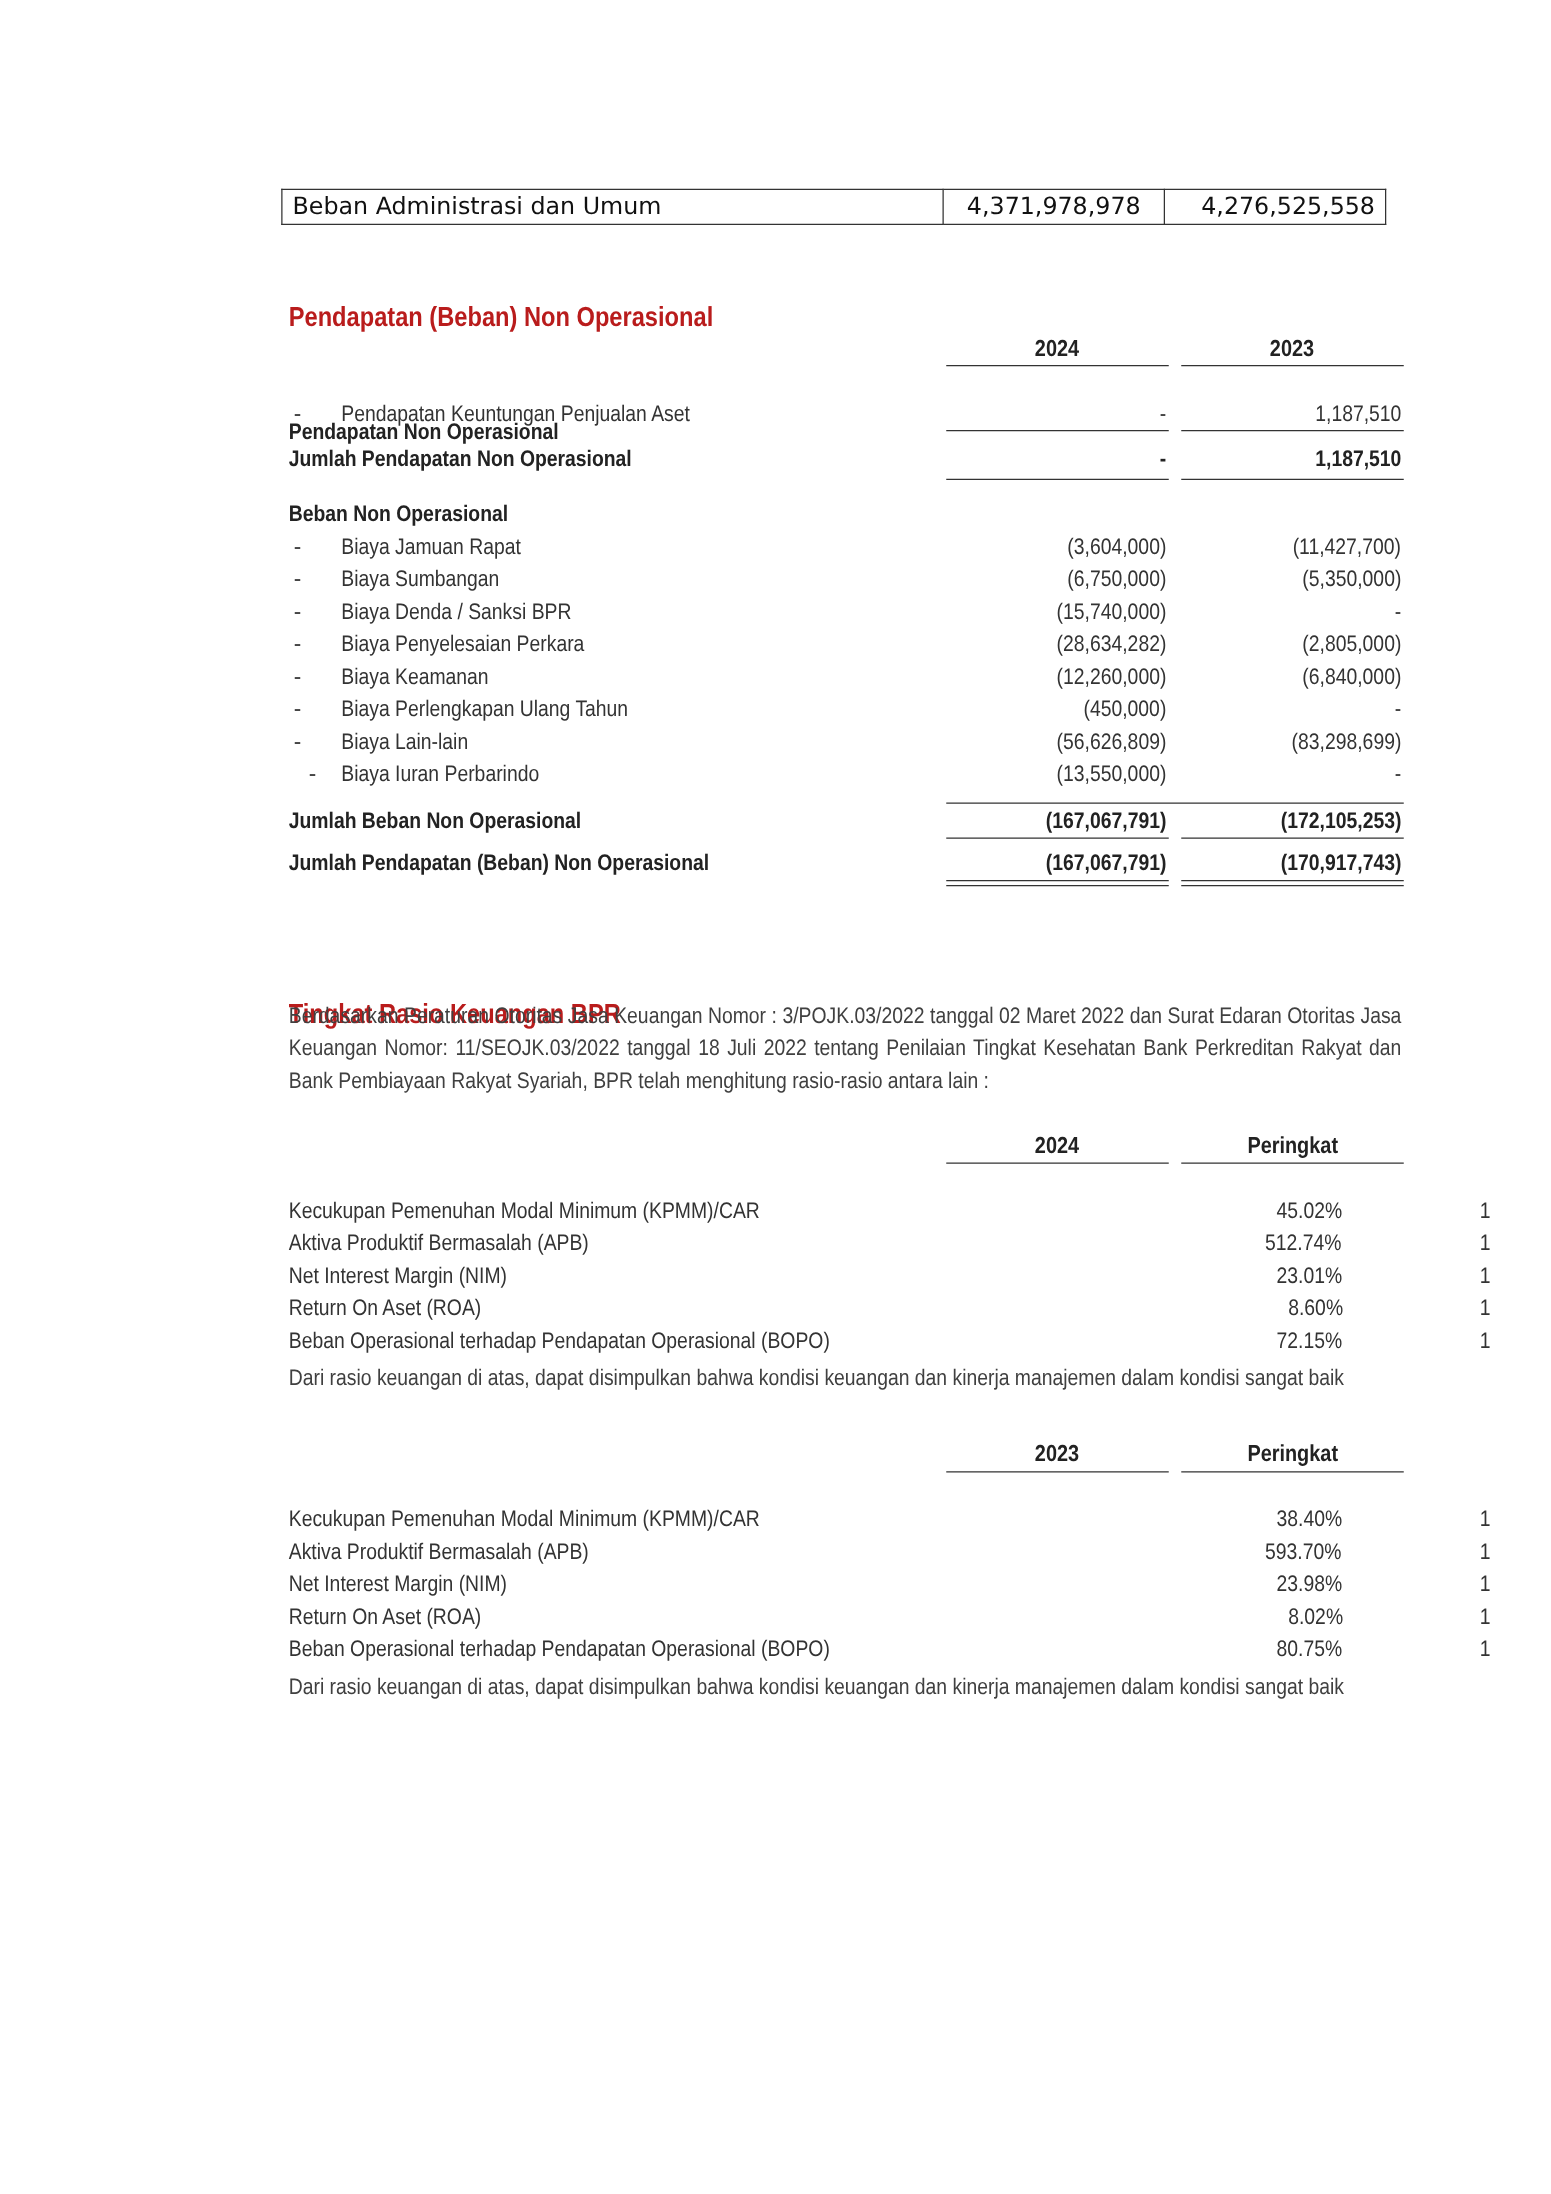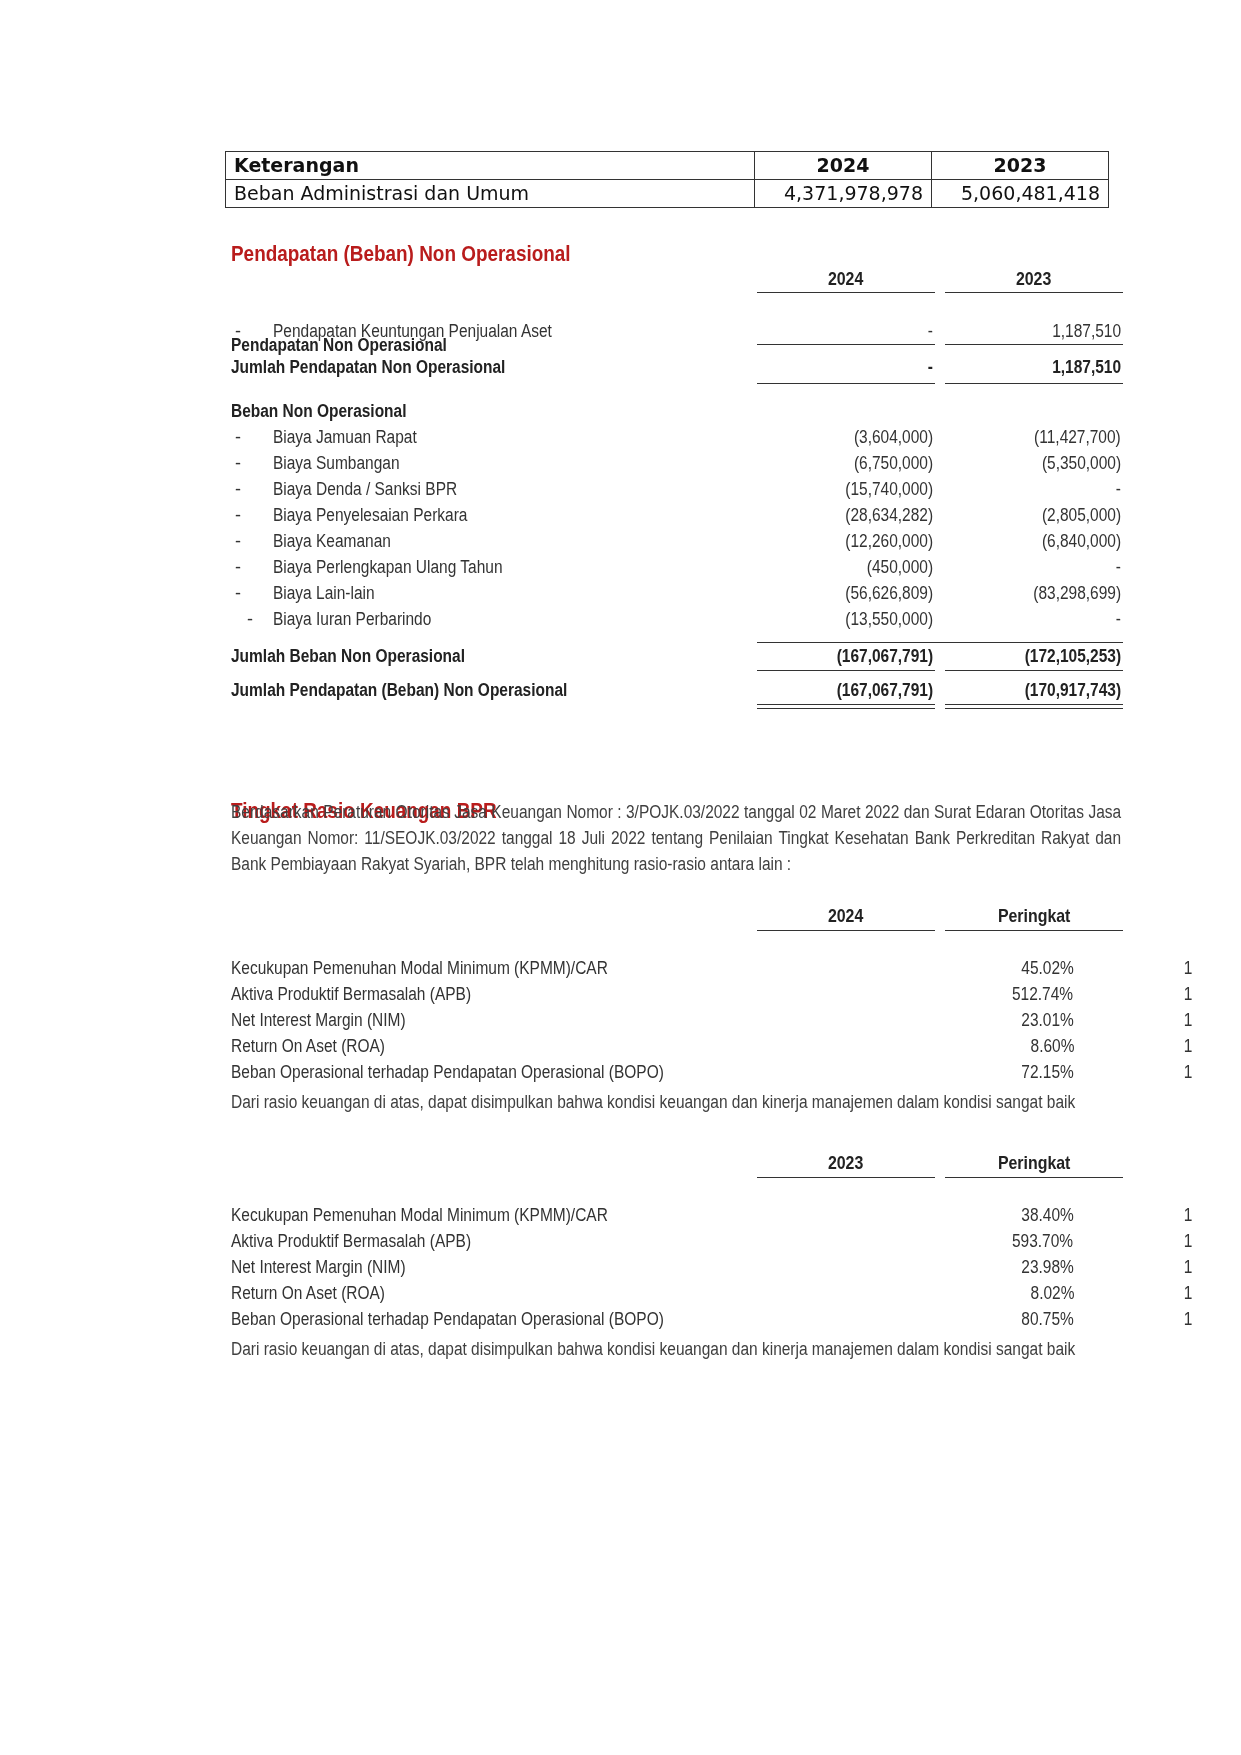--- a/index.html
+++ b/index.html
@@ -5,21 +5,21 @@
   html, body { margin:0; padding:0; background:#ffffff; }
   body { width:1241px; height:1755px; position:relative; overflow:hidden;
          font-family:"Liberation Sans", sans-serif; color:#222; }
   .abs { position:absolute; }
 
   
   table.top { position:absolute; left:225px; top:151px; border-collapse:collapse;
               font-family:"DejaVu Sans", sans-serif; font-size:19px; color:#111; }
   table.top td { border:1.5px solid #333; padding:0 8px; height:27px; line-height:27px; }
   table.top td.c1 { width:512px; }
-  table.top td.c2 { width:160px; text-align:right; }
+  table.top td.c2 { width:160px; text-align:center; }
   table.top td.c3 { width:160px; text-align:right; }
   table.top tr.head td { font-weight:bold; }
   table.top tr.head td.c2, table.top tr.head td.c3 { text-align:center; }
 
   .cond { transform:scaleX(0.86); transform-origin:left center; display:inline-block; white-space:nowrap; }
   .condr { transform:scaleX(0.86); transform-origin:right center; display:inline-block; white-space:nowrap; }
   .condc { transform:scaleX(0.86); transform-origin:center center; display:inline-block; white-space:nowrap; }
 
   .title { font-weight:bold; font-size:22px; color:#b91c1c; }
   .row { position:absolute; left:231px; width:890px; height:26px; line-height:26px; font-size:18px; color:#333; }
@@ -39,29 +39,24 @@
   .rrow { position:absolute; left:231px; width:890px; height:26px; line-height:26px; font-size:18px; color:#333; }
   .rrow .lbl { position:absolute; left:0; }
   .rrow .val { position:absolute; left:757px; width:180px; margin-left:-90px; text-align:right; }
   .rrow .rank { position:absolute; left:957px; width:60px; margin-left:-30px; text-align:center; }
 </style>
 </head>
 <body>
 
 <table class="top">
   <tbody>
-      <tr class="head">
-    <td class="c1">Keterangan</td>
-    <td class="c2">2024</td>
-    <td class="c3">2023</td>
-  </tr>
   <tr>
     <td class="c1">Beban Administrasi dan Umum</td>
     <td class="c2">4,371,978,978</td>
-    <td class="c3">5,060,481,418</td>
+    <td class="c3">4,276,525,558</td>
   </tr>
 </tbody>
   </table>
 
 <div class="abs title" style="left:231px; top:241px;">
   <span class="cond">Pendapatan (Beban) Non Operasional</span>
 </div>
 
 <div class="colhead" style="left:757px; width:178px; top:266px;">
   <span class="condc">2024</span>

